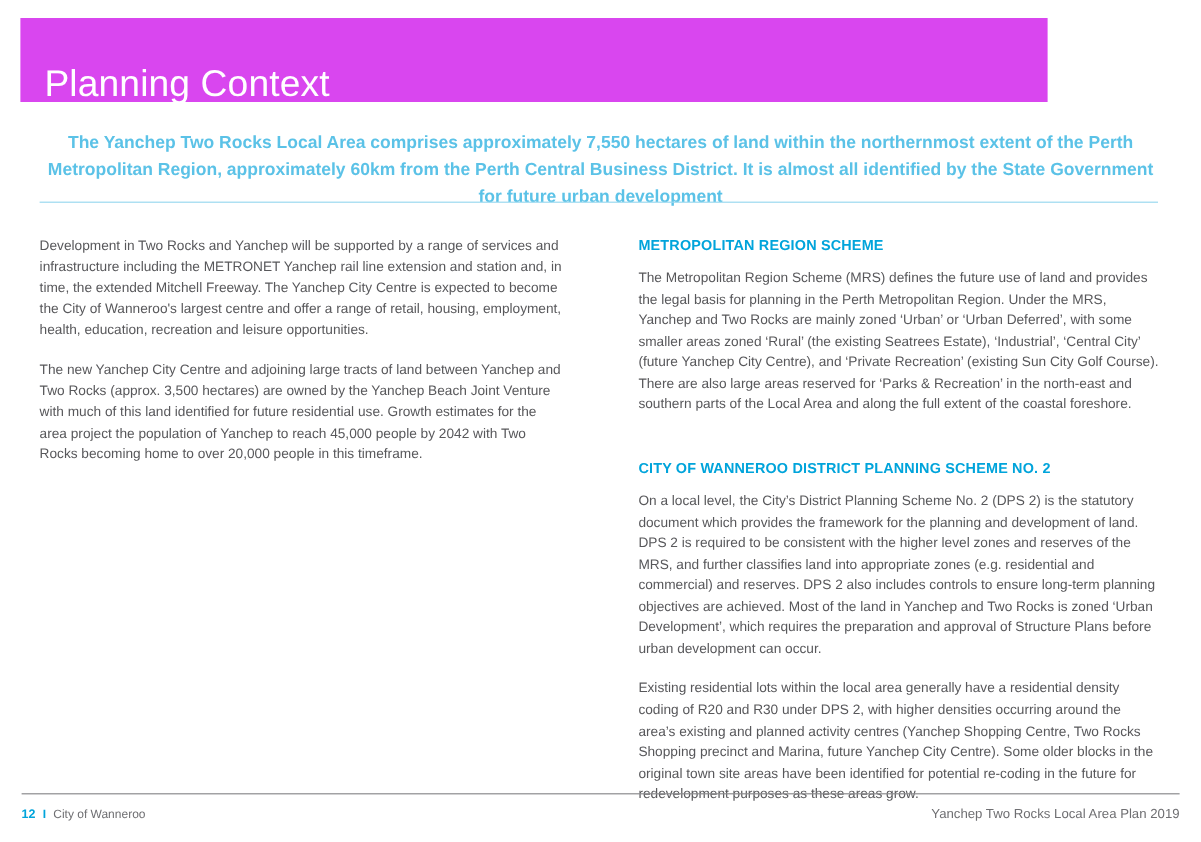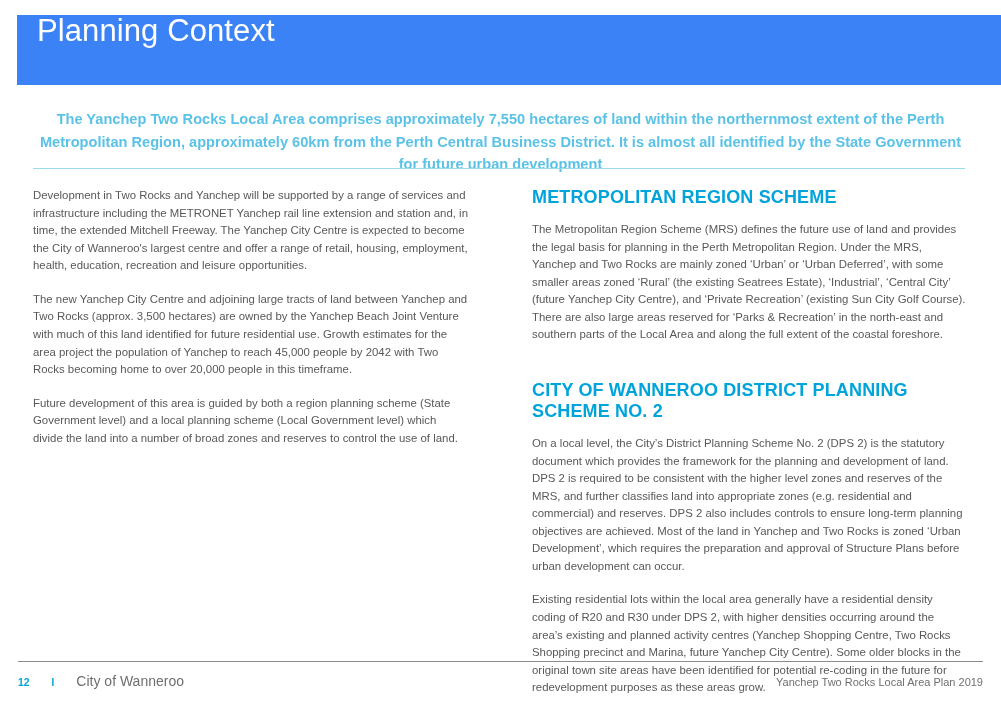--- a/index.html
+++ b/index.html
@@ -20,25 +20,25 @@
     position: relative;
     width: 1001px;
     height: 702px;
   }
 
   
   .header-banner {
     position: absolute;
     left: 17px;
     top: 15px;
-    width: 984px;
+    width: 856px;
     height: 70px;
-    background: #3b82f6;
+    background: #d946ef;
     display: flex;
-    align-items: flex-start;
+    align-items: flex-end;
   }
   .page-title {
     color: #ffffff;
     font-family: "Liberation Sans", sans-serif;
     font-size: 31px;
     font-weight: 300;
     letter-spacing: 0.1px;
     margin-left: 20px;
     line-height: 1;
     white-space: nowrap;
@@ -69,21 +69,21 @@
 
   
   .columns {
     position: absolute;
     left: 0;
     top: 183px;
     width: 1001px;
   }
   .col {
     position: absolute;
-    top: 4px;
+    top: 14px;
   }
   .col-left {
     left: 33px;
     width: 435px;
   }
   .col-right {
     left: 532px;
     width: 435px;
   }
 
@@ -92,21 +92,21 @@
     font-size: 11.4px;
     line-height: 1.54;
     color: #58585b;
   }
   p.body-par:last-child {
     margin-bottom: 0;
   }
 
   .section-heading {
     margin: 0 0 13px 0;
-    font-size: 18px;
+    font-size: 12px;
     font-weight: bold;
     color: #00a4db;
     letter-spacing: 0.15px;
     text-transform: uppercase;
   }
   .section-heading.spaced {
     margin-top: 36px;
   }
 
   
@@ -124,36 +124,36 @@
     top: 673px;
     width: 965px;
     display: flex;
     justify-content: space-between;
     align-items: baseline;
     font-size: 9.6px;
   }
   .footer-left {
     display: flex;
     align-items: baseline;
-    gap: 22px;
+    gap: 6px;
     white-space: nowrap;
   }
   .page-number {
     color: #00a4db;
     font-weight: bold;
     font-size: 10.4px;
   }
   .footer-sep {
     color: #00a4db;
     font-weight: bold;
     font-size: 10px;
   }
   .footer-org {
     color: #6f6f72;
-    font-size: 14px;
+    font-size: 10px;
   }
   .footer-right {
     color: #6f6f72;
     font-size: 11px;
     white-space: nowrap;
   }
 </style>
 </head>
 <body>
 
@@ -166,21 +166,20 @@
   <div class="intro-block">
     <div class="intro-text">The Yanchep Two Rocks Local Area comprises approximately 7,550 hectares of land within the northernmost extent of the Perth Metropolitan Region, approximately 60km from the Perth Central Business District. It is almost all identified by the State Government for future urban development</div>
   </div>
   <div class="intro-rule"></div>
 
   <div class="columns">
 
     <div class="col col-left">
       <p class="body-par">Development in Two Rocks and Yanchep will be supported by a range of services and infrastructure including the METRONET Yanchep rail line extension and station and, in time, the extended Mitchell Freeway. The Yanchep City Centre is expected to become the City of Wanneroo's largest centre and offer a range of retail, housing, employment, health, education, recreation and leisure opportunities.</p>
       <p class="body-par">The new Yanchep City Centre and adjoining large tracts of land between Yanchep and Two Rocks (approx. 3,500 hectares) are owned by the Yanchep Beach Joint Venture with much of this land identified for future residential use. Growth estimates for the area project the population of Yanchep to reach 45,000 people by 2042 with Two Rocks becoming home to over 20,000 people in this timeframe.</p>
-      <p class="body-par">Future development of this area is guided by both a region planning scheme (State Government level) and a local planning scheme (Local Government level) which divide the land into a number of broad zones and reserves to control the use of land.</p>
     </div>
 
     <div class="col col-right">
       <h2 class="section-heading">METROPOLITAN REGION SCHEME</h2>
       <p class="body-par">The Metropolitan Region Scheme (MRS) defines the future use of land and provides the legal basis for planning in the Perth Metropolitan Region. Under the MRS, Yanchep and Two Rocks are mainly zoned ‘Urban’ or ‘Urban Deferred’, with some smaller areas zoned ‘Rural’ (the existing Seatrees Estate), ‘Industrial’, ‘Central City’ (future Yanchep City Centre), and ‘Private Recreation’ (existing Sun City Golf Course). There are also large areas reserved for ‘Parks &amp; Recreation’ in the north-east and southern parts of the Local Area and along the full extent of the coastal foreshore.</p>
 
       <h2 class="section-heading spaced">CITY OF WANNEROO DISTRICT PLANNING SCHEME NO. 2</h2>
       <p class="body-par">On a local level, the City’s District Planning Scheme No. 2 (DPS 2) is the statutory document which provides the framework for the planning and development of land. DPS 2 is required to be consistent with the higher level zones and reserves of the MRS, and further classifies land into appropriate zones (e.g. residential and commercial) and reserves. DPS 2 also includes controls to ensure long-term planning objectives are achieved. Most of the land in Yanchep and Two Rocks is zoned ‘Urban Development’, which requires the preparation and approval of Structure Plans before urban development can occur.</p>
       <p class="body-par">Existing residential lots within the local area generally have a residential density coding of R20 and R30 under DPS 2, with higher densities occurring around the area’s existing and planned activity centres (Yanchep Shopping Centre, Two Rocks Shopping precinct and Marina, future Yanchep City Centre).  Some older blocks in the original town site areas have been identified for potential re-coding in the future for redevelopment purposes as these areas grow.</p>
     </div>

